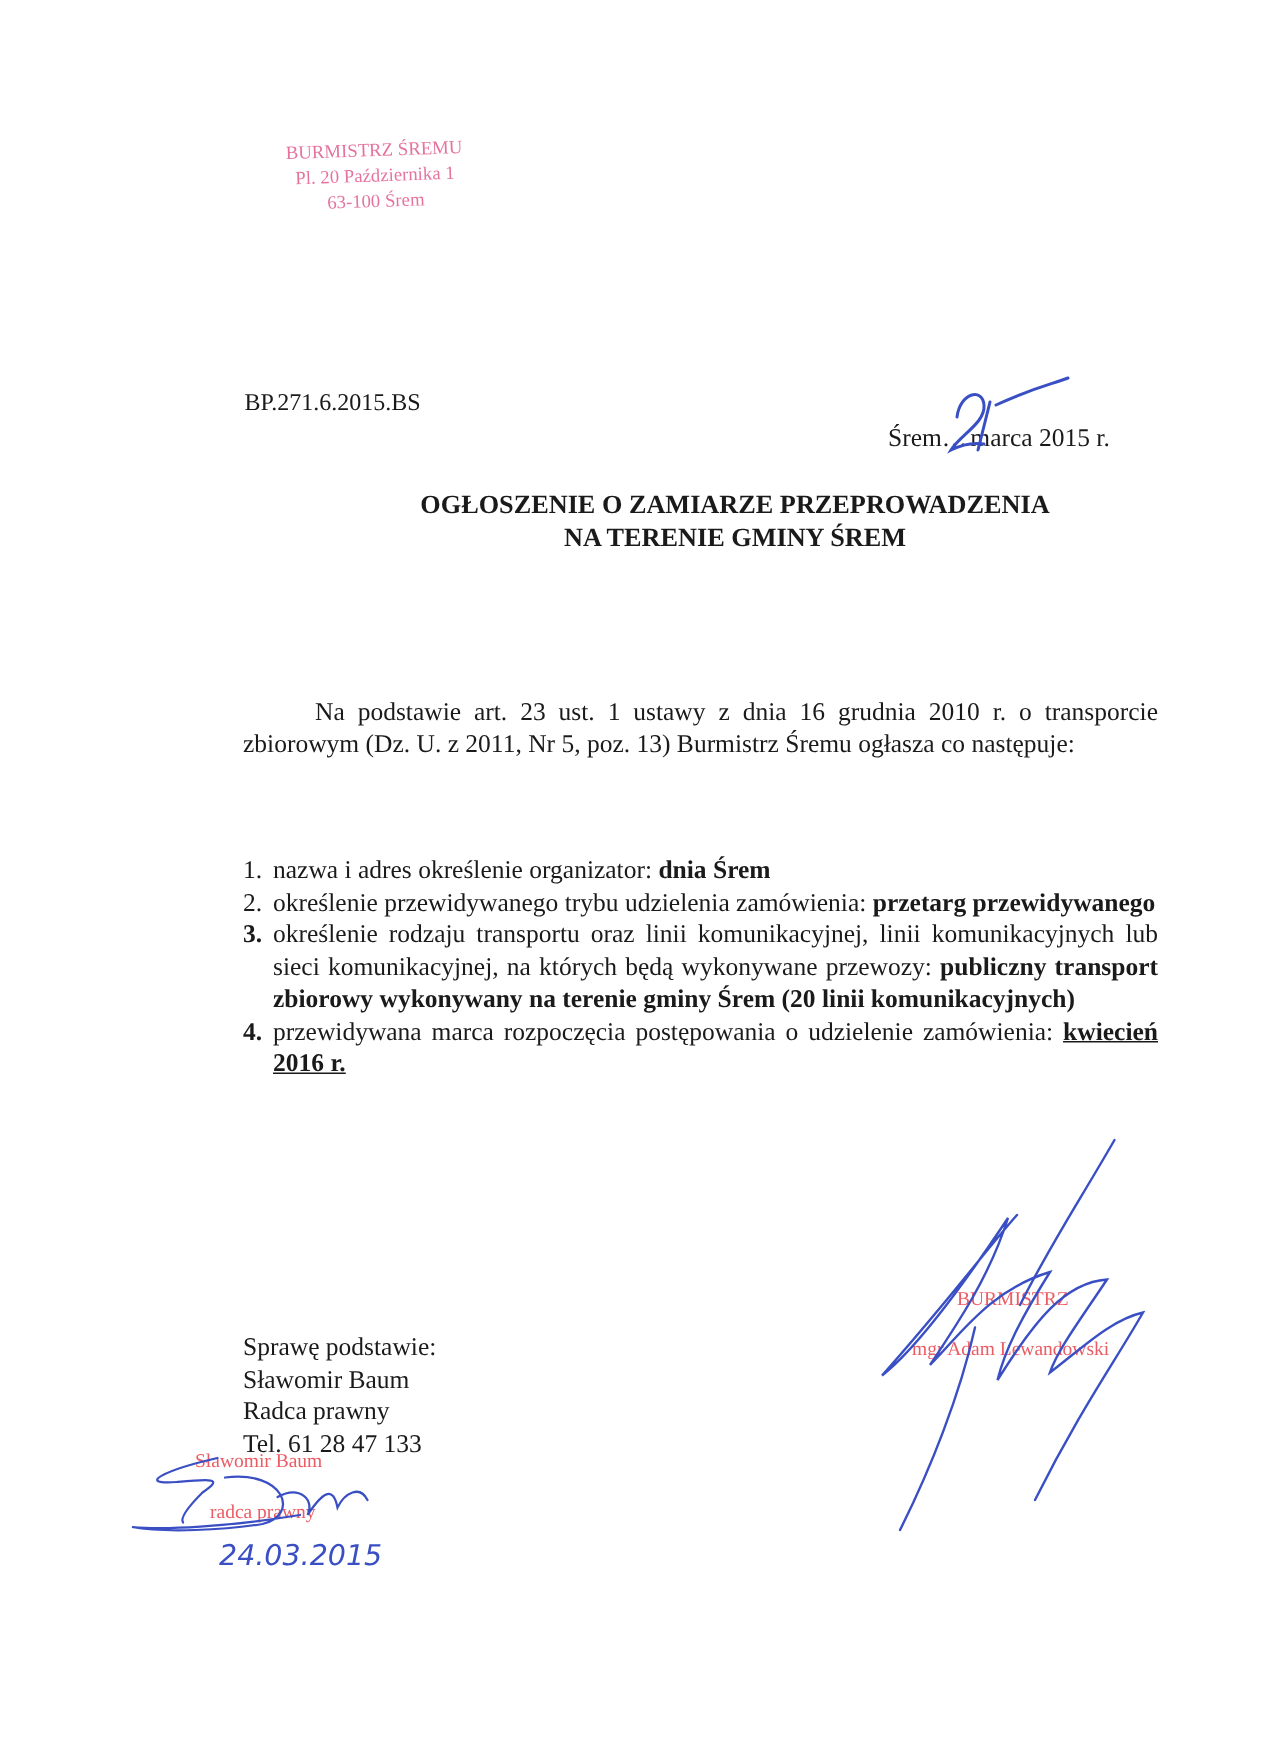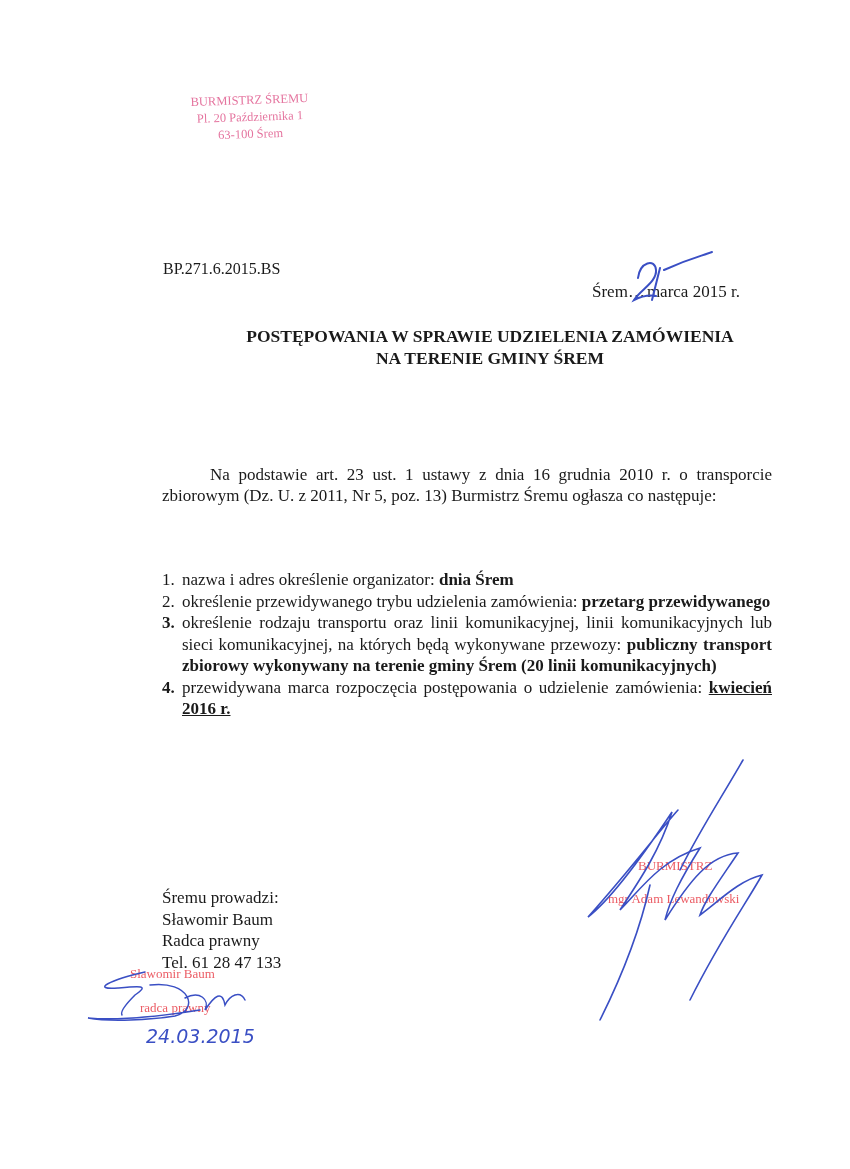--- a/index.html
+++ b/index.html
@@ -31,21 +31,21 @@
   <div>63-100 Śrem</div>
 </div>
 
 <div class="abs ref">BP.271.6.2015.BS</div>
 
 <div class="abs date">
   <span>Śrem</span><span style="letter-spacing:2px;">…</span><span>marca 2015 r.</span>
 </div>
 
 <div class="abs title">
-  <div>POSTĘPOWANIA W SPRAWIE UDZIELENIA ZAMÓWIENIA</div>
+  <div>OGŁOSZENIE O ZAMIARZE PRZEPROWADZENIA</div>
   <div>NA TERENIE GMINY ŚREM</div>
 </div>
 
 <div class="abs para">
   <span class="indent"></span><span>Na podstawie art. 23 ust. 1 ustawy z dnia 16 grudnia 2010 r. o transporcie zbiorowym (Dz. U. z 2011, Nr 5, poz. 13) Burmistrz Śremu ogłasza co następuje:</span>
 </div>
 
 <ol class="abs list">
   <li>
     <span class="num">1.</span>
@@ -59,21 +59,21 @@
     <span class="num bold">3.</span>
     <span>określenie rodzaju transportu oraz linii komunikacyjnej, linii komunikacyjnych lub sieci komunikacyjnej, na których będą wykonywane przewozy: </span><b>publiczny transport zbiorowy wykonywany na terenie gminy Śrem (20 linii komunikacyjnych)</b>
   </li>
   <li>
     <span class="num bold">4.</span>
     <span>przewidywana marca rozpoczęcia postępowania o udzielenie zamówienia: </span><b><u>kwiecień 2016 r.</u></b>
   </li>
 </ol>
 
 <div class="abs contact">
-  <div>Śremu prowadzi:</div>
+  <div>Sprawę podstawie:</div>
   <div>Sławomir Baum</div>
   <div>Radca prawny</div>
   <div>Tel. 61 28 47 133</div>
 </div>
 
 <div class="abs sig-stamp" style="left:130px; top:966px;">Sławomir Baum</div>
 <div class="abs sig-stamp" style="left:140px; top:1000px;">radca prawny</div>
 
 <div class="abs sig-stamp" style="left:638px; top:858px;">BURMISTRZ</div>
 <div class="abs sig-stamp" style="left:608px; top:891px;">mgr Adam Lewandowski</div>

